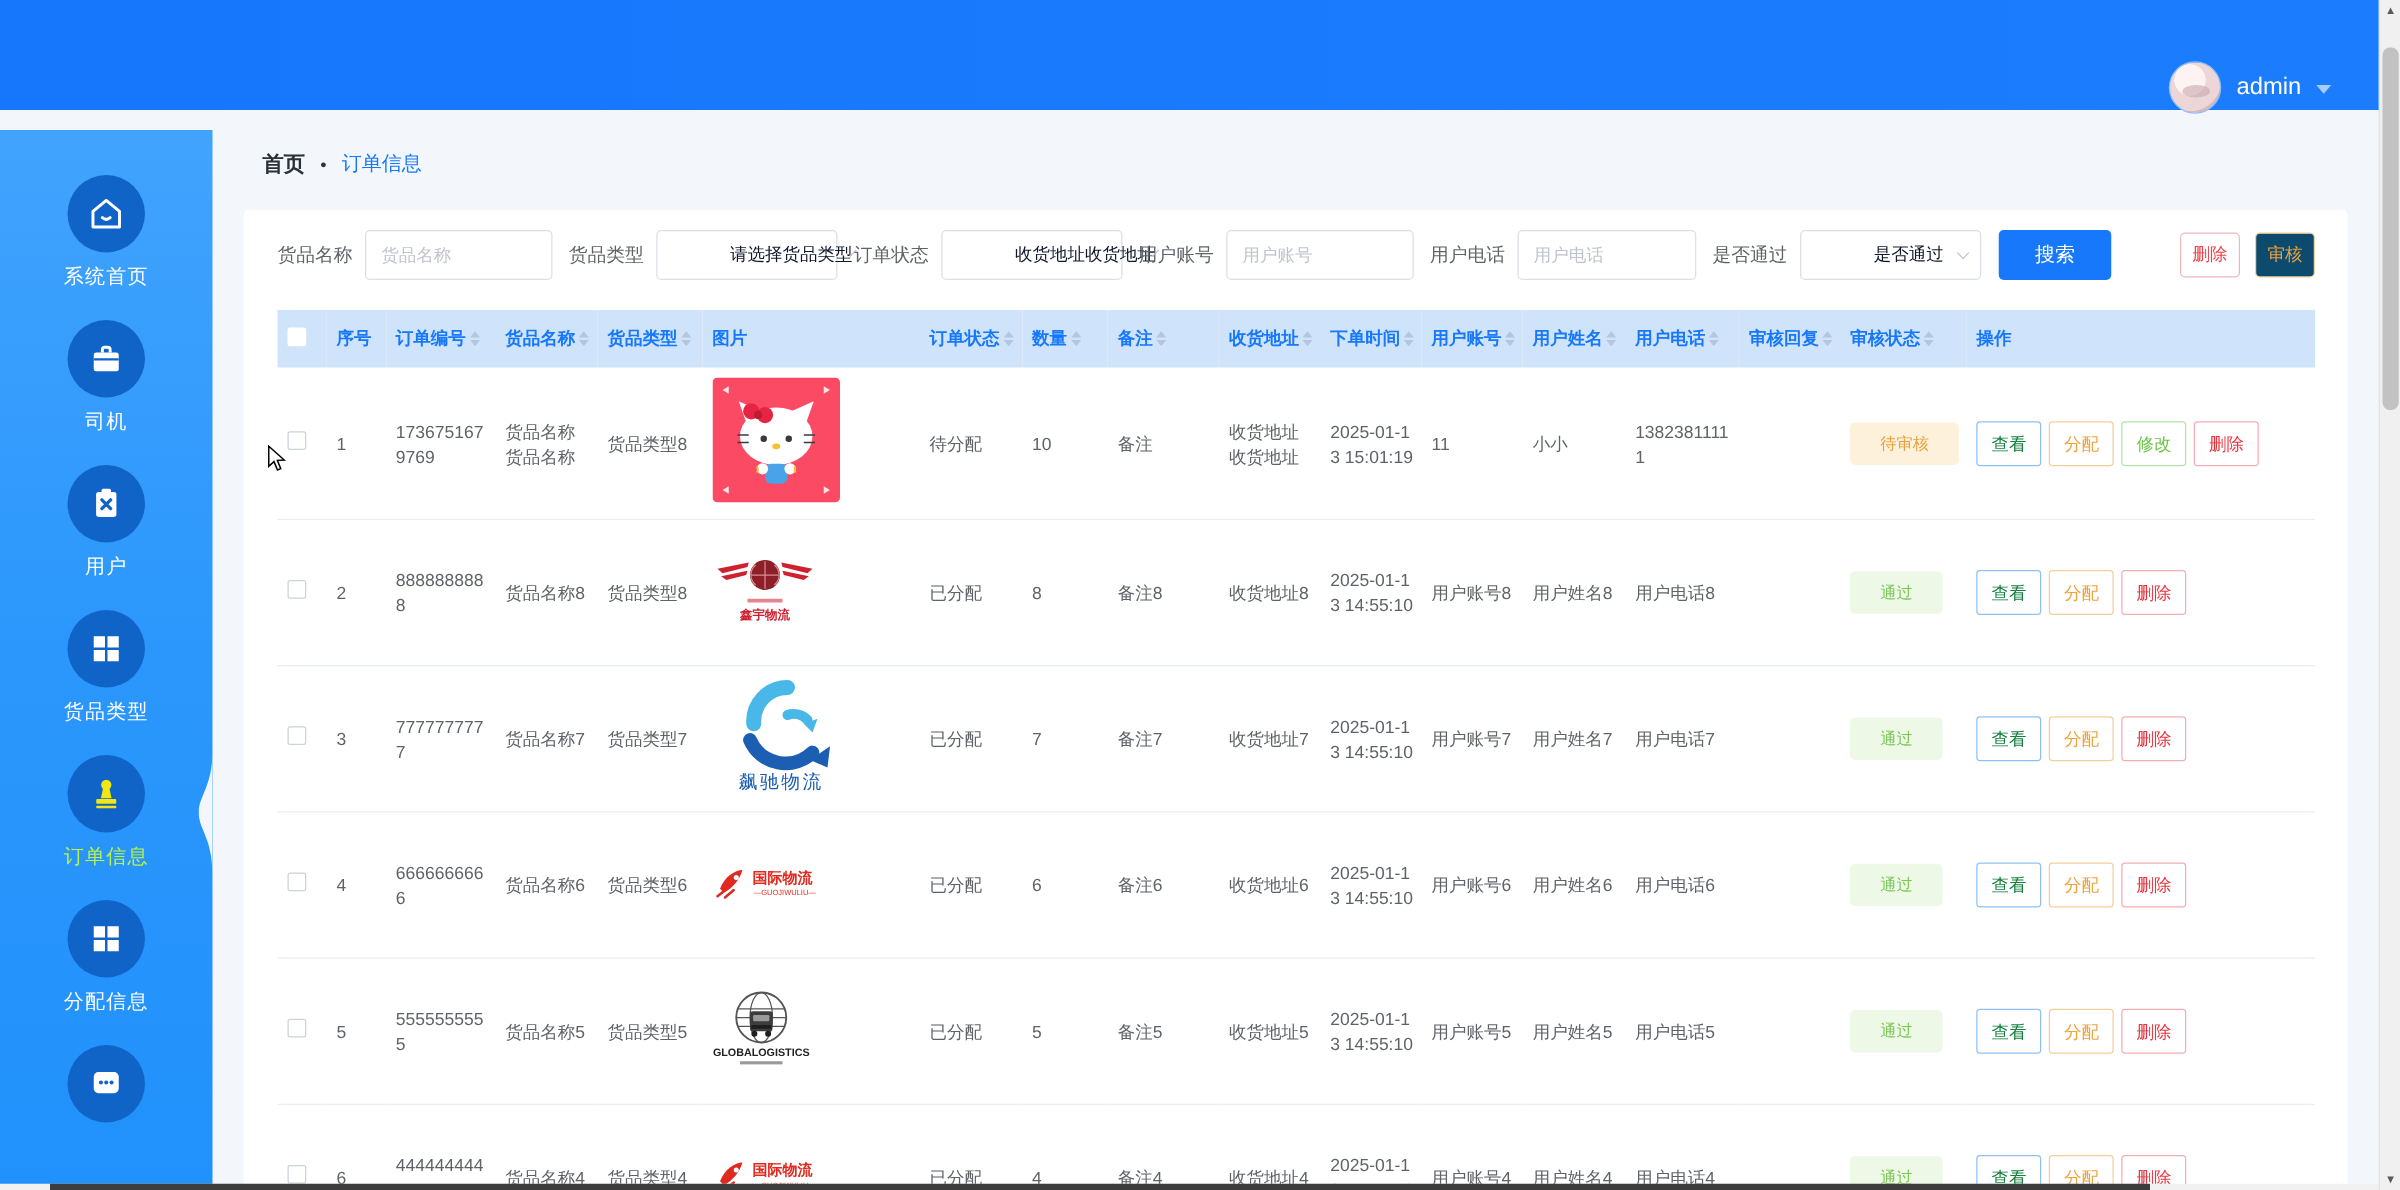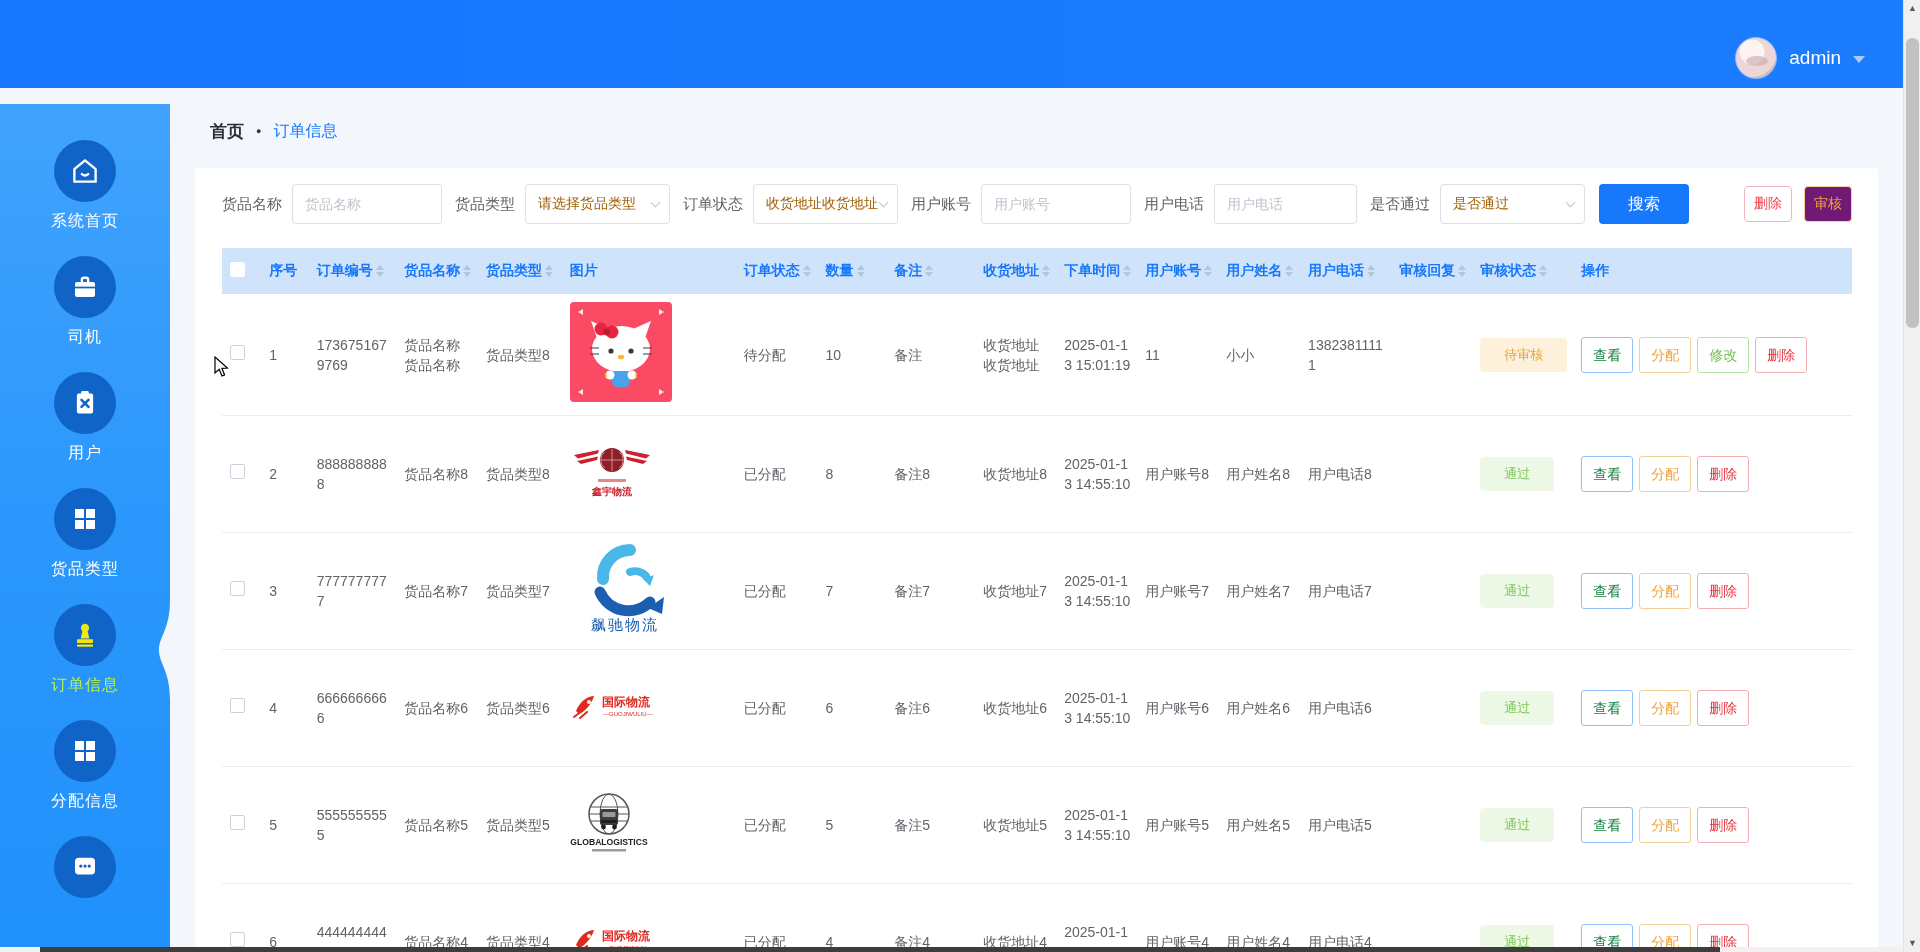--- a/index.html
+++ b/index.html
@@ -3,21 +3,21 @@
 <meta charset="utf-8">
 <style>
   * { box-sizing: border-box; margin: 0; padding: 0; }
   html,body { width:1920px; height:952px; overflow:hidden;
     font-family:"Liberation Sans","DejaVu Sans",sans-serif; background:#f3f7fc; }
 
   
   .app-header { position:absolute; left:0; top:0; width:1920px; height:88px;
     background:linear-gradient(90deg,#1677fd,#1b7dfd); display:flex; align-items:center; z-index:5; }
   .app-title { color:#fff; font-size:24px; font-weight:bold; margin-left:40px; letter-spacing:1px; }
-  .header-right { position:absolute; right:55px; top:4px; height:108px; display:flex; align-items:center; gap:12px; }
+  .header-right { position:absolute; right:55px; top:16px; height:108px; display:flex; align-items:center; gap:12px; }
   .avatar { width:42px; height:42px; border-radius:50%; overflow:hidden; background:radial-gradient(circle at 40% 35%,#fdf3f2 0 35%,#ecd6d8 36% 70%,#d9b9c0 71%); border:1px solid #8ebcf9; position:relative; }
   .avatar:after { content:""; position:absolute; left:10px; top:18px; width:22px; height:10px; border-radius:50%; background:#c9a7ad; opacity:.6; }
   .admin-name { color:#fff; font-size:19px; }
   .caret-down { width:0; height:0; border-left:6px solid transparent; border-right:6px solid transparent; border-top:7px solid #a9cdf9; margin-top:3px; }
 
   
   .v-scrollbar { position:absolute; right:0; top:0; width:17px; height:952px; background:#f0f0f0; z-index:50; border-left:1px solid #e2e2e2; }
   .v-scrollbar .arrow { position:absolute; left:0; width:17px; height:17px; color:#5a5a5a; font-size:9px; line-height:17px; text-align:center; }
   .v-scrollbar .arrow.down { bottom:0; }
   .v-thumb { position:absolute; left:2px; top:38px; width:13px; height:290px; background:#c2c2c2; border-radius:6px; }
@@ -43,26 +43,26 @@
   .bc-cur  { font-size:16px; color:#1778fc; }
   .card { margin:26px 25px 0 25px; background:#fff; border-radius:4px; padding:16px 26px 40px 27px; min-height:900px; }
 
   
   .filters { display:flex; align-items:center; }
   .f-label { font-size:15px; color:#5f6368; margin-right:10px; white-space:nowrap; }
   .f-label + .f-label, .f-ctrl + .f-label { margin-left:13px; }
   .f-input { width:150px; height:40px; border:1px solid #dcdfe6; border-radius:4px; padding:0 12px; font-size:14px; color:#5f6368; background:#fff; }
   .f-input::placeholder { color:#bfc4cc; }
   .f-select { width:145px; height:40px; border:1px solid #dcdfe6; border-radius:4px; padding:0 10px 0 12px; display:flex; align-items:center; justify-content:space-between; background:#fff; cursor:pointer; }
-  .f-select span { font-size:14px; color:#a16207; white-space:nowrap; }
+  .f-select span { font-size:14px; color:#0f172a; white-space:nowrap;margin-left:46px; }
   .sel-caret { width:7px; height:7px; border-right:1.6px solid #c0c4cc; border-bottom:1.6px solid #c0c4cc; transform:rotate(45deg); margin-top:-4px; }
   .btn-search { margin-left:14px; width:90px; height:40px; background:#1778fc; color:#fff; border:none; border-radius:4px; font-size:16px; cursor:pointer; }
   .filter-ops { margin-left:auto; display:flex; gap:12px; }
   .btn-del-top   { width:48px; height:36px; background:#fff; border:1px solid #f0b7bc; border-radius:4px; color:#ef4149; font-size:14px; cursor:pointer; }
-  .btn-audit-top { width:48px; height:36px; background:#701a75; border:1px solid #f2d09f; border-radius:4px; color:#efa23a; font-size:14px; cursor:pointer; }
+  .btn-audit-top { width:48px; height:36px; background:#0c4a6e; border:1px solid #f2d09f; border-radius:4px; color:#efa23a; font-size:14px; cursor:pointer; }
 
   
   table { border-collapse:collapse; table-layout:fixed; margin-top:24px; }
   thead th { background:#cfe3fa; color:#1778fc; font-size:14px; font-weight:bold; text-align:left; padding:14px 6px 14px 8px; white-space:nowrap; }
   .th-inner { display:inline-flex; align-items:center; gap:3px; }
   .sort { display:inline-flex; flex-direction:column; gap:2px; }
   .sort i { display:block; width:0; height:0; border-left:4px solid transparent; border-right:4px solid transparent; }
   .sort .up { border-bottom:5px solid #b3c6de; }
   .sort .dn { border-top:5px solid #b3c6de; }
   tbody tr { height:117px; border-bottom:1px solid #e9eef5; }

